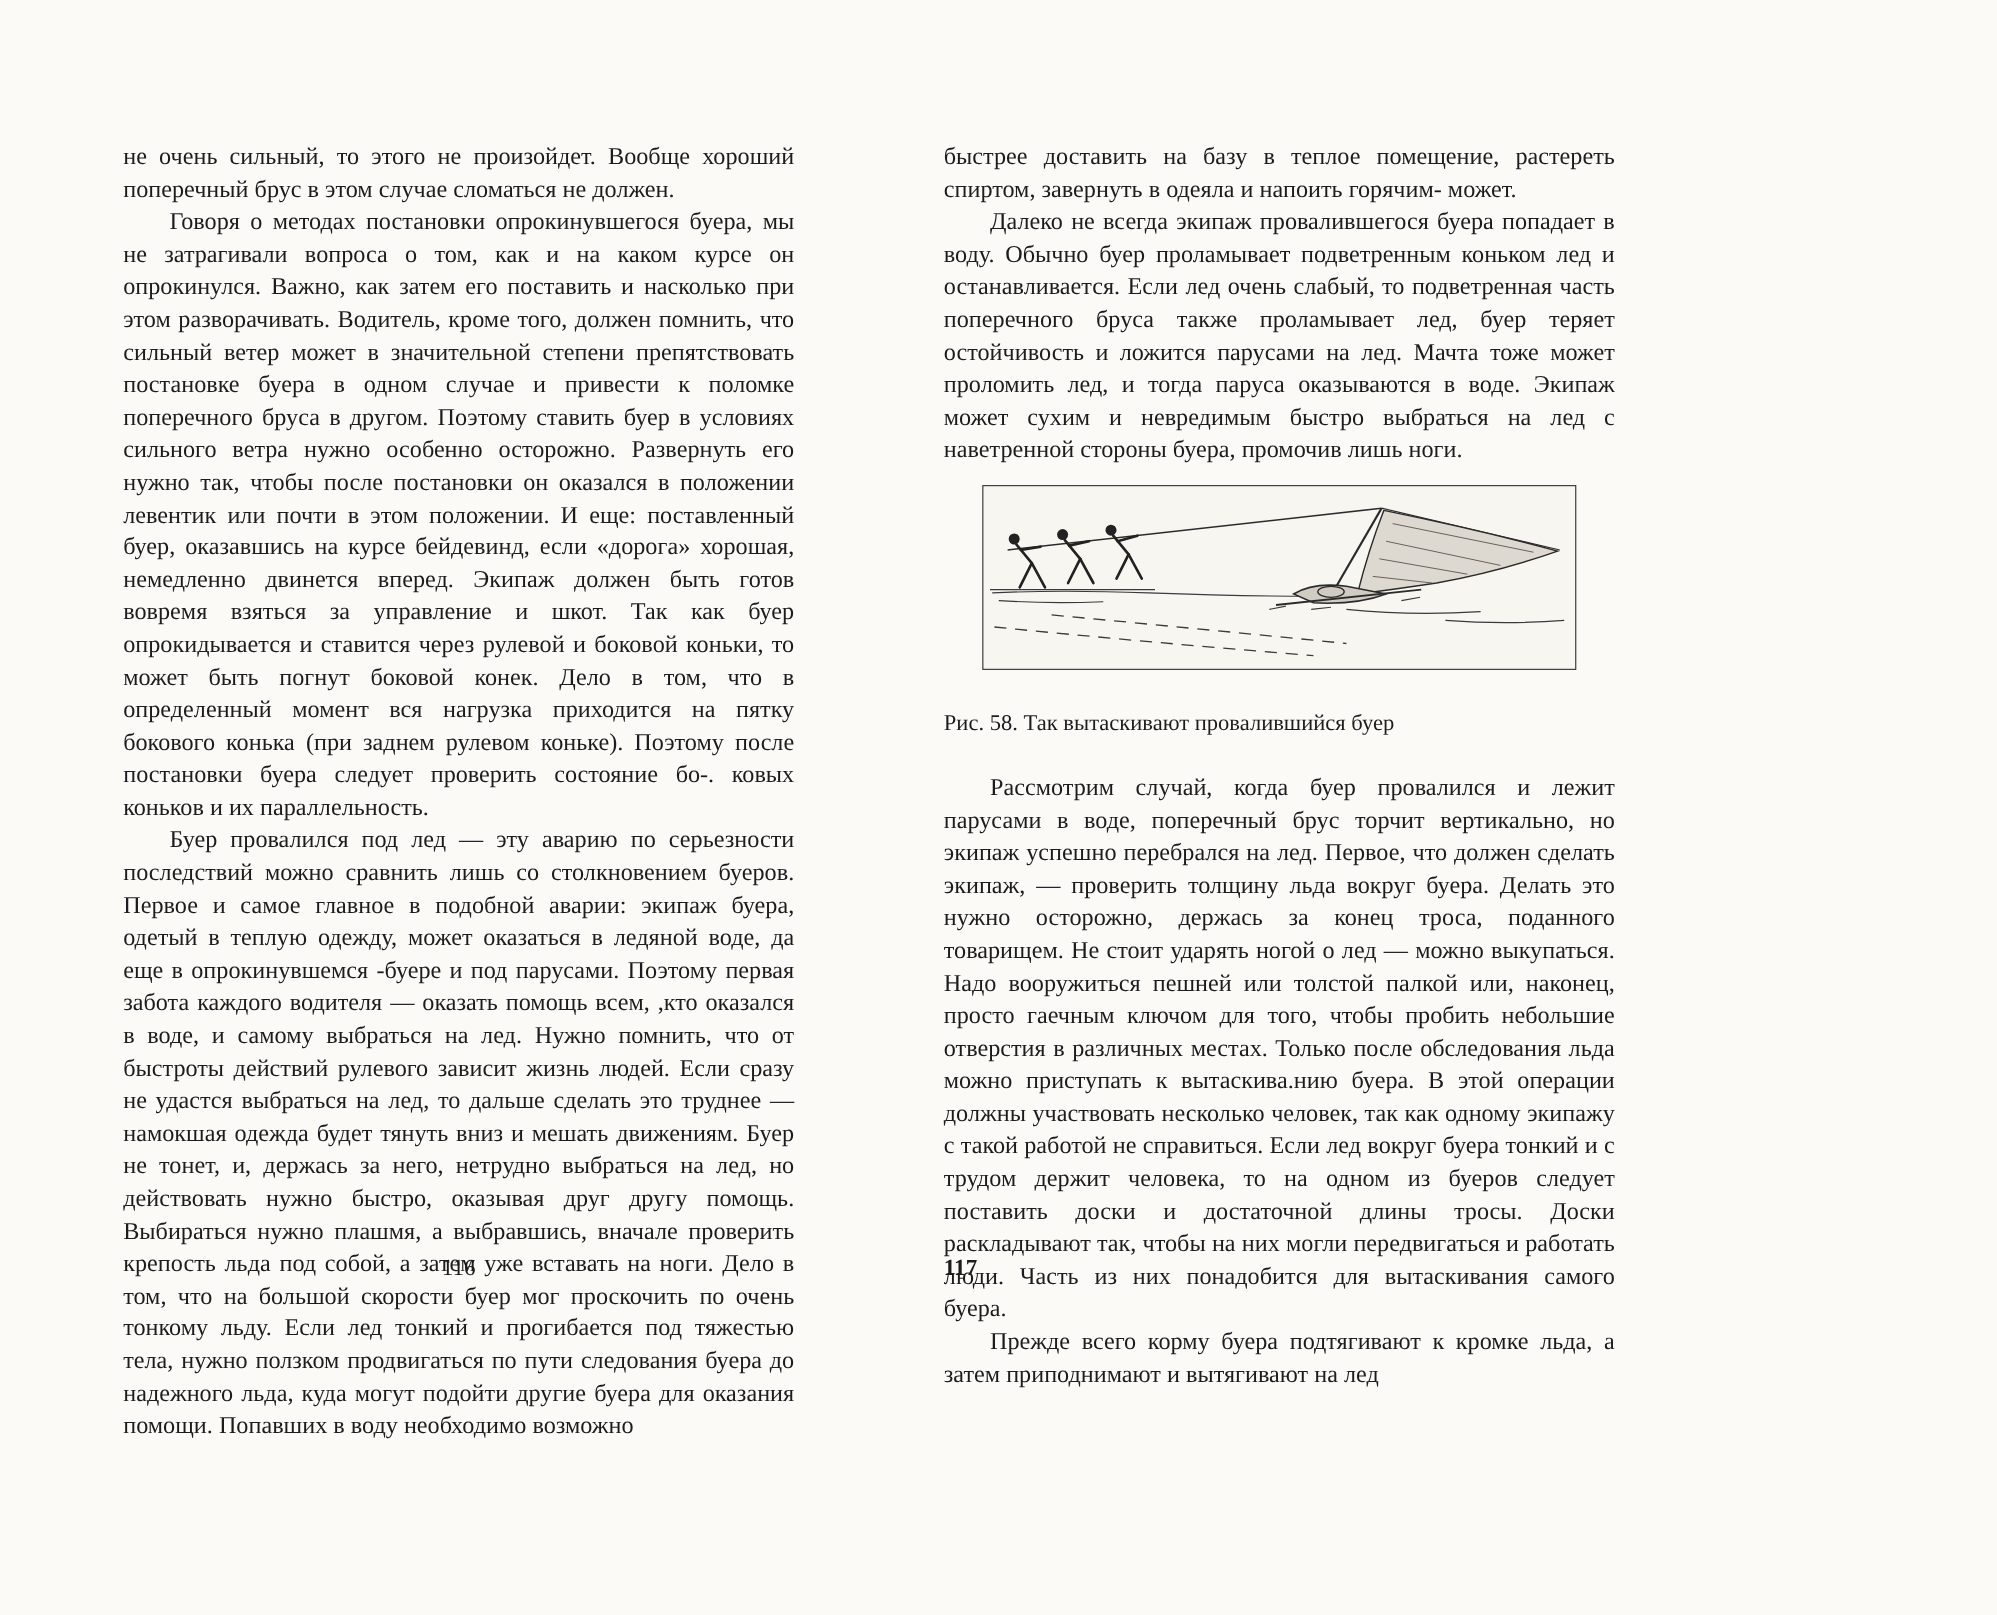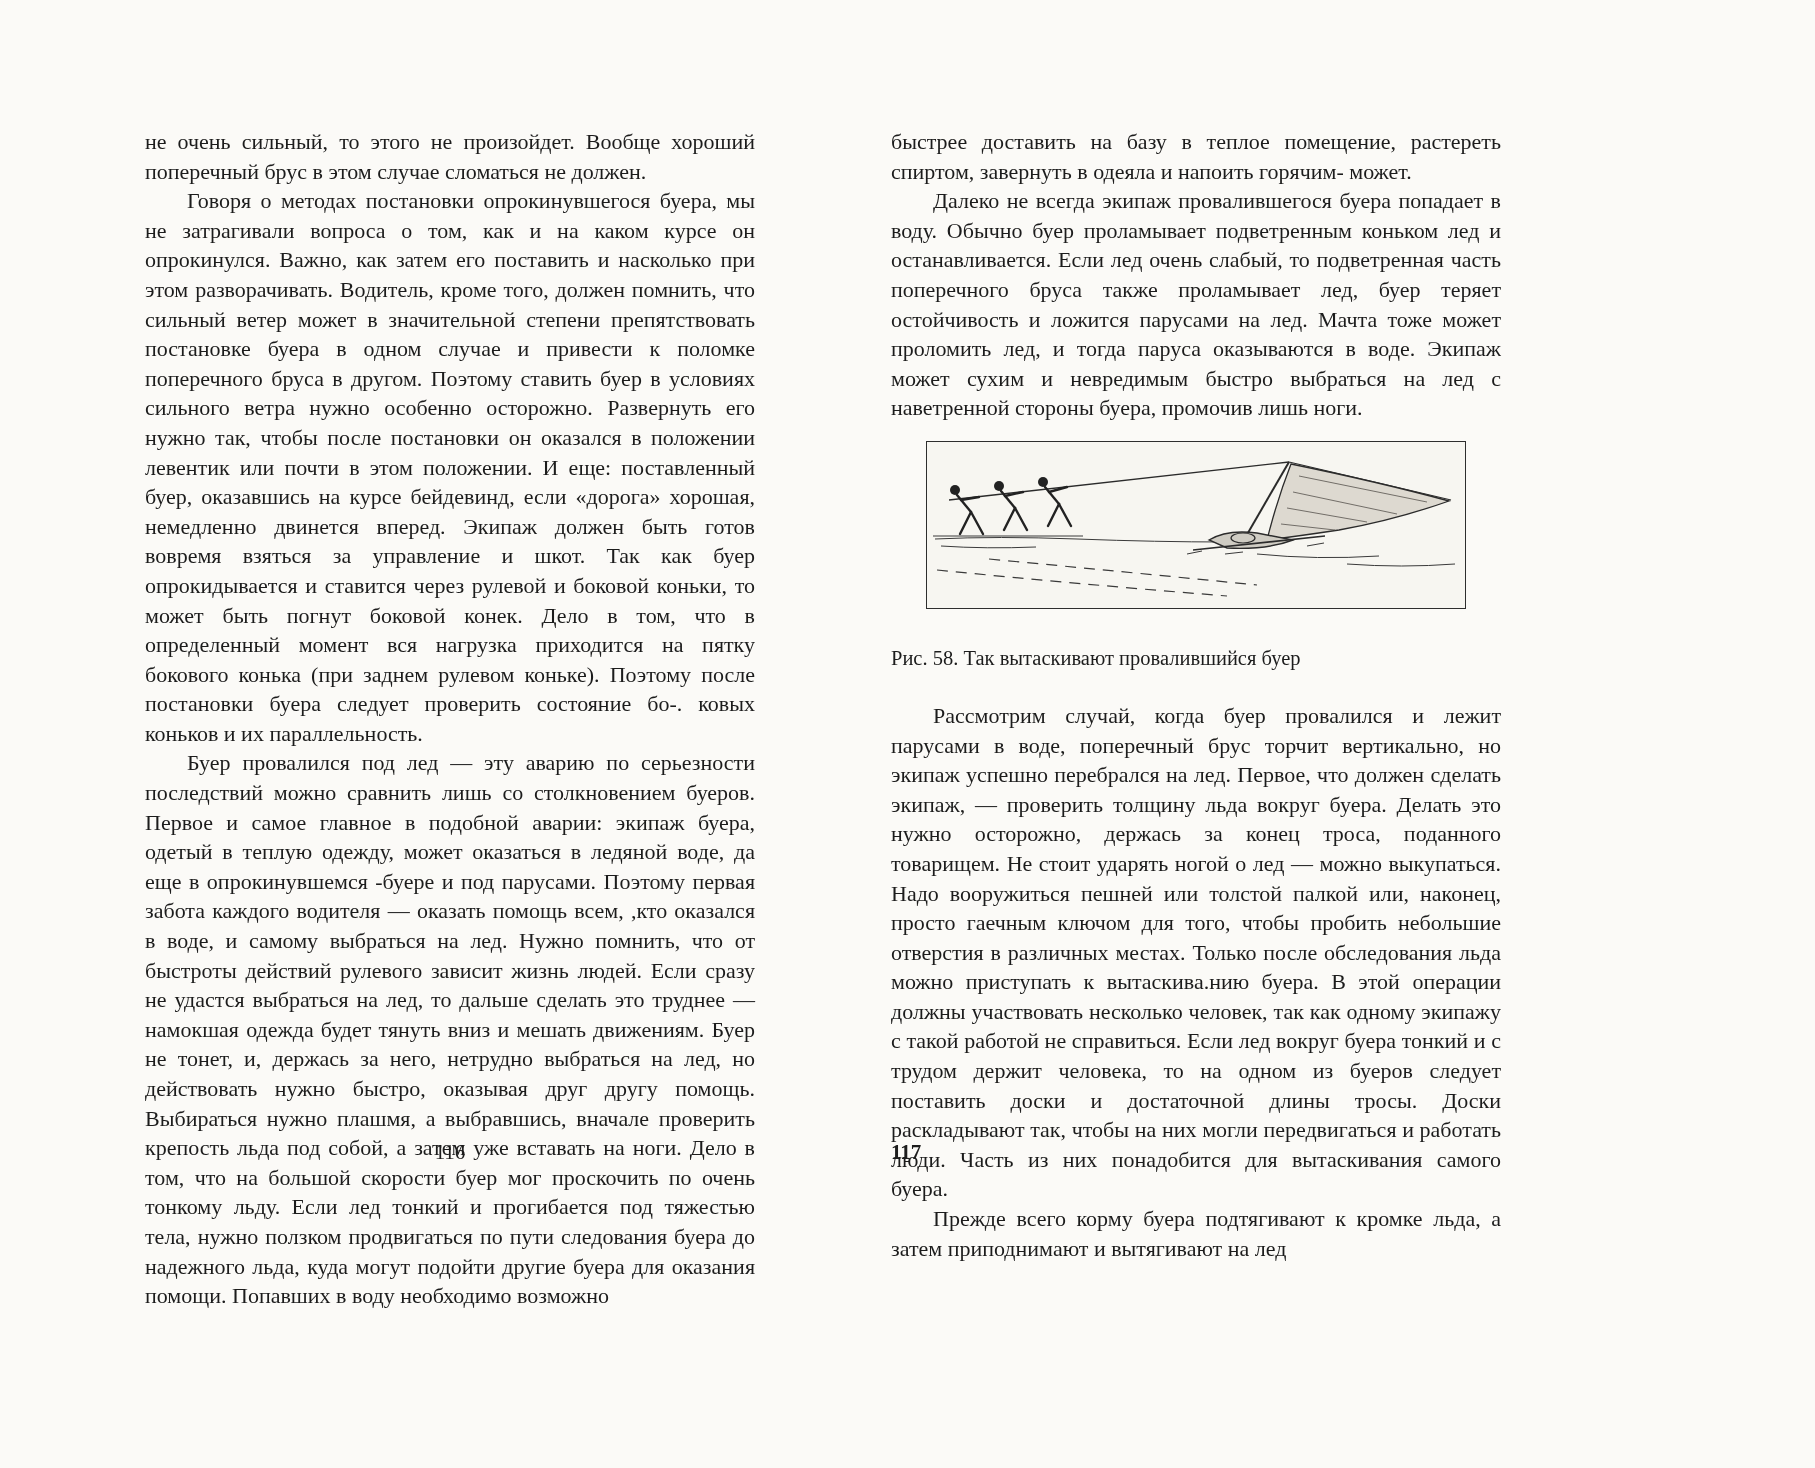--- a/index.html
+++ b/index.html
@@ -6,21 +6,21 @@
   html, body { margin: 0; padding: 0; }
   body {
     width: 1815px;
     height: 1468px;
     background: #fbfaf7;
     color: #1c1c1c;
     font-family: "Liberation Serif", serif;
     position: relative;
     overflow: hidden;
   }
-  .spread { position: absolute; inset: 0; margin-left: 33px; }
+  .spread { position: absolute; inset: 0; }
   .page {
     position: absolute;
     top: 127px;
     width: 610px;
   }
   .page-left  { left: 112px; }
   .page-right { left: 858px; }
   p.para {
     margin: 0;
     font-size: 22px;

